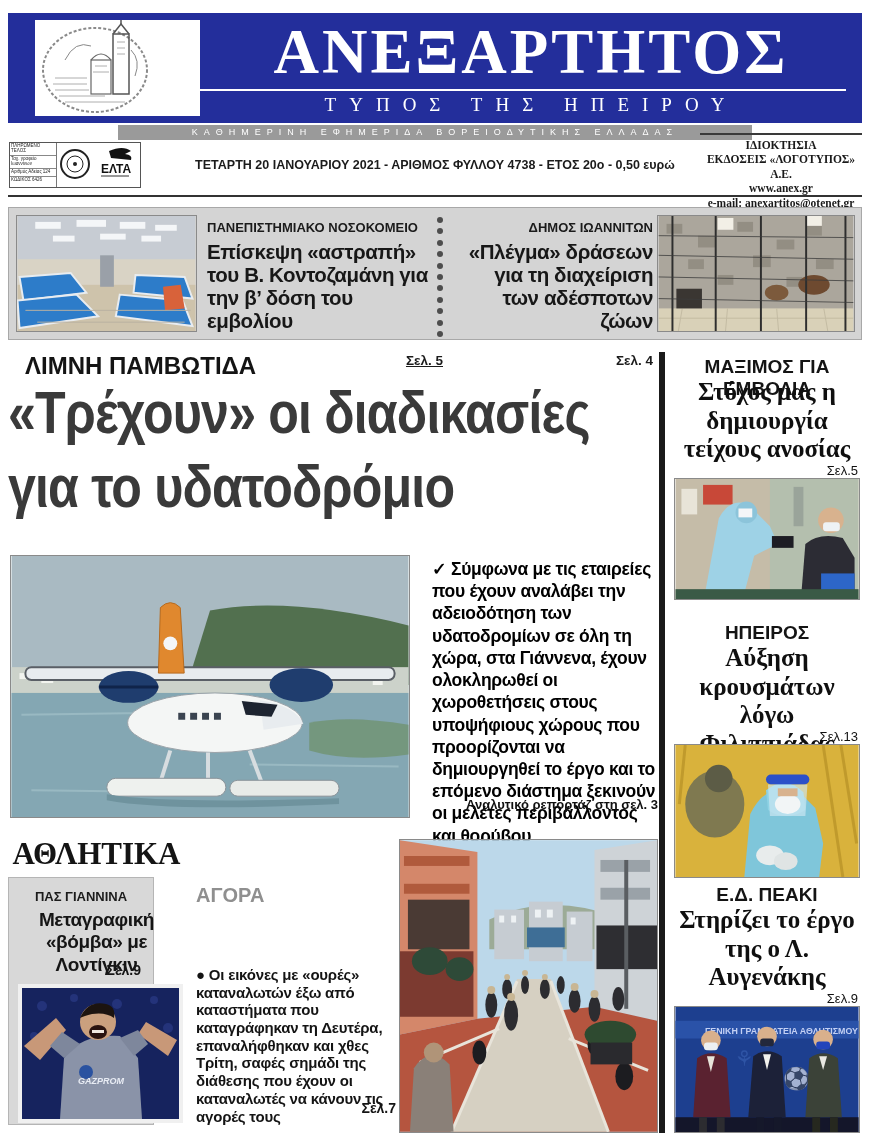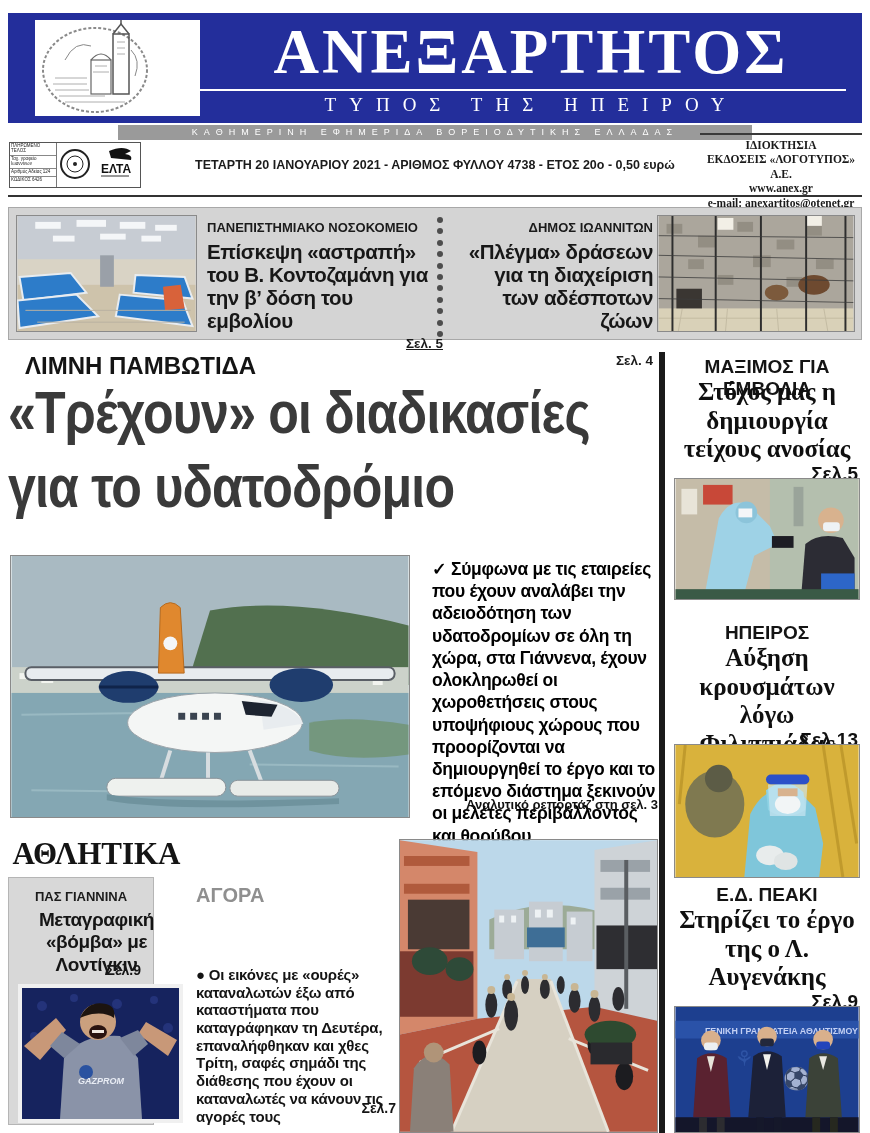--- a/index.html
+++ b/index.html
@@ -46,21 +46,21 @@
             letter-spacing:-0.3px;color:#000000;}
   .lead-foot{left:432px;top:797px;width:226px;text-align:right;font-size:13px;font-weight:bold;color:#101010;}
 
   
   .vdiv{left:659px;top:352px;width:6px;height:781px;background:#1a1a1a;}
 
   
   .sb-kicker{left:672px;width:190px;text-align:center;font-size:19px;font-weight:bold;color:#141414;}
   .sb-head{left:672px;width:190px;text-align:center;font-family:"Liberation Serif",serif;
            font-weight:bold;font-size:25px;line-height:1.14;color:#0f0f0f;}
-  .sb-page{left:672px;width:186px;text-align:right;font-size:19px;font-weight:bold;color:#101010;}
+  .sb-page{left:672px;width:186px;text-align:right;font-size:13px;font-weight:normal;color:#101010;}
   .photo{border:1px solid #8a8a8a;box-sizing:border-box;}
 
   
   .sports-title{left:8px;top:836px;width:177px;text-align:center;font-family:"Liberation Serif",serif;
                 font-weight:bold;font-size:31px;color:#141414;}
   .sports-box{left:8px;top:877px;width:146px;height:248px;background:#D8D8D8;border:1px solid #b5b5b5;box-sizing:border-box;}
   .sports-kicker{top:11px;width:100%;text-align:center;font-size:13px;font-weight:bold;color:#1b1b1b;}
   .sports-head{top:31px;left:5px;width:165px;text-align:center;font-size:19px;font-weight:bold;
                line-height:1.18;letter-spacing:-0.4px;color:#151515;}
   .sports-page{top:84px;right:12px;font-size:14px;font-weight:bold;color:#151515;}
@@ -159,21 +159,21 @@
       <polygon points="148,72 166,70 170,94 150,96" fill="#d8623a"></polygon>
       <g stroke="#b9b0a0" stroke-width="1">
           <line x1="8" y1="96" x2="176" y2="96"></line>
           <line x1="20" y1="108" x2="170" y2="108"></line>
         </g>
     </svg>
 
     <div class="abs" style="left:198px;top:12px;width:236px;">
       <div class="t-kicker">ΠΑΝΕΠΙΣΤΗΜΙΑΚΟ ΝΟΣΟΚΟΜΕΙΟ</div>
       <div class="t-head">Επίσκεψη «αστραπή» του Β. Κοντοζαμάνη για την β’ δόση του εμβολίου</div>
-      <div class="t-page rgt" style="margin-top:3px;text-decoration:underline;">Σελ. 5</div>
+      <div class="t-page rgt" style="margin-top:20px;text-decoration:underline;">Σελ. 5</div>
     </div>
 
     <div class="abs dotcol">
       <span></span>
         <span></span>
         <span></span>
         <span></span>
         <span></span>
         <span></span>
       <span></span>

